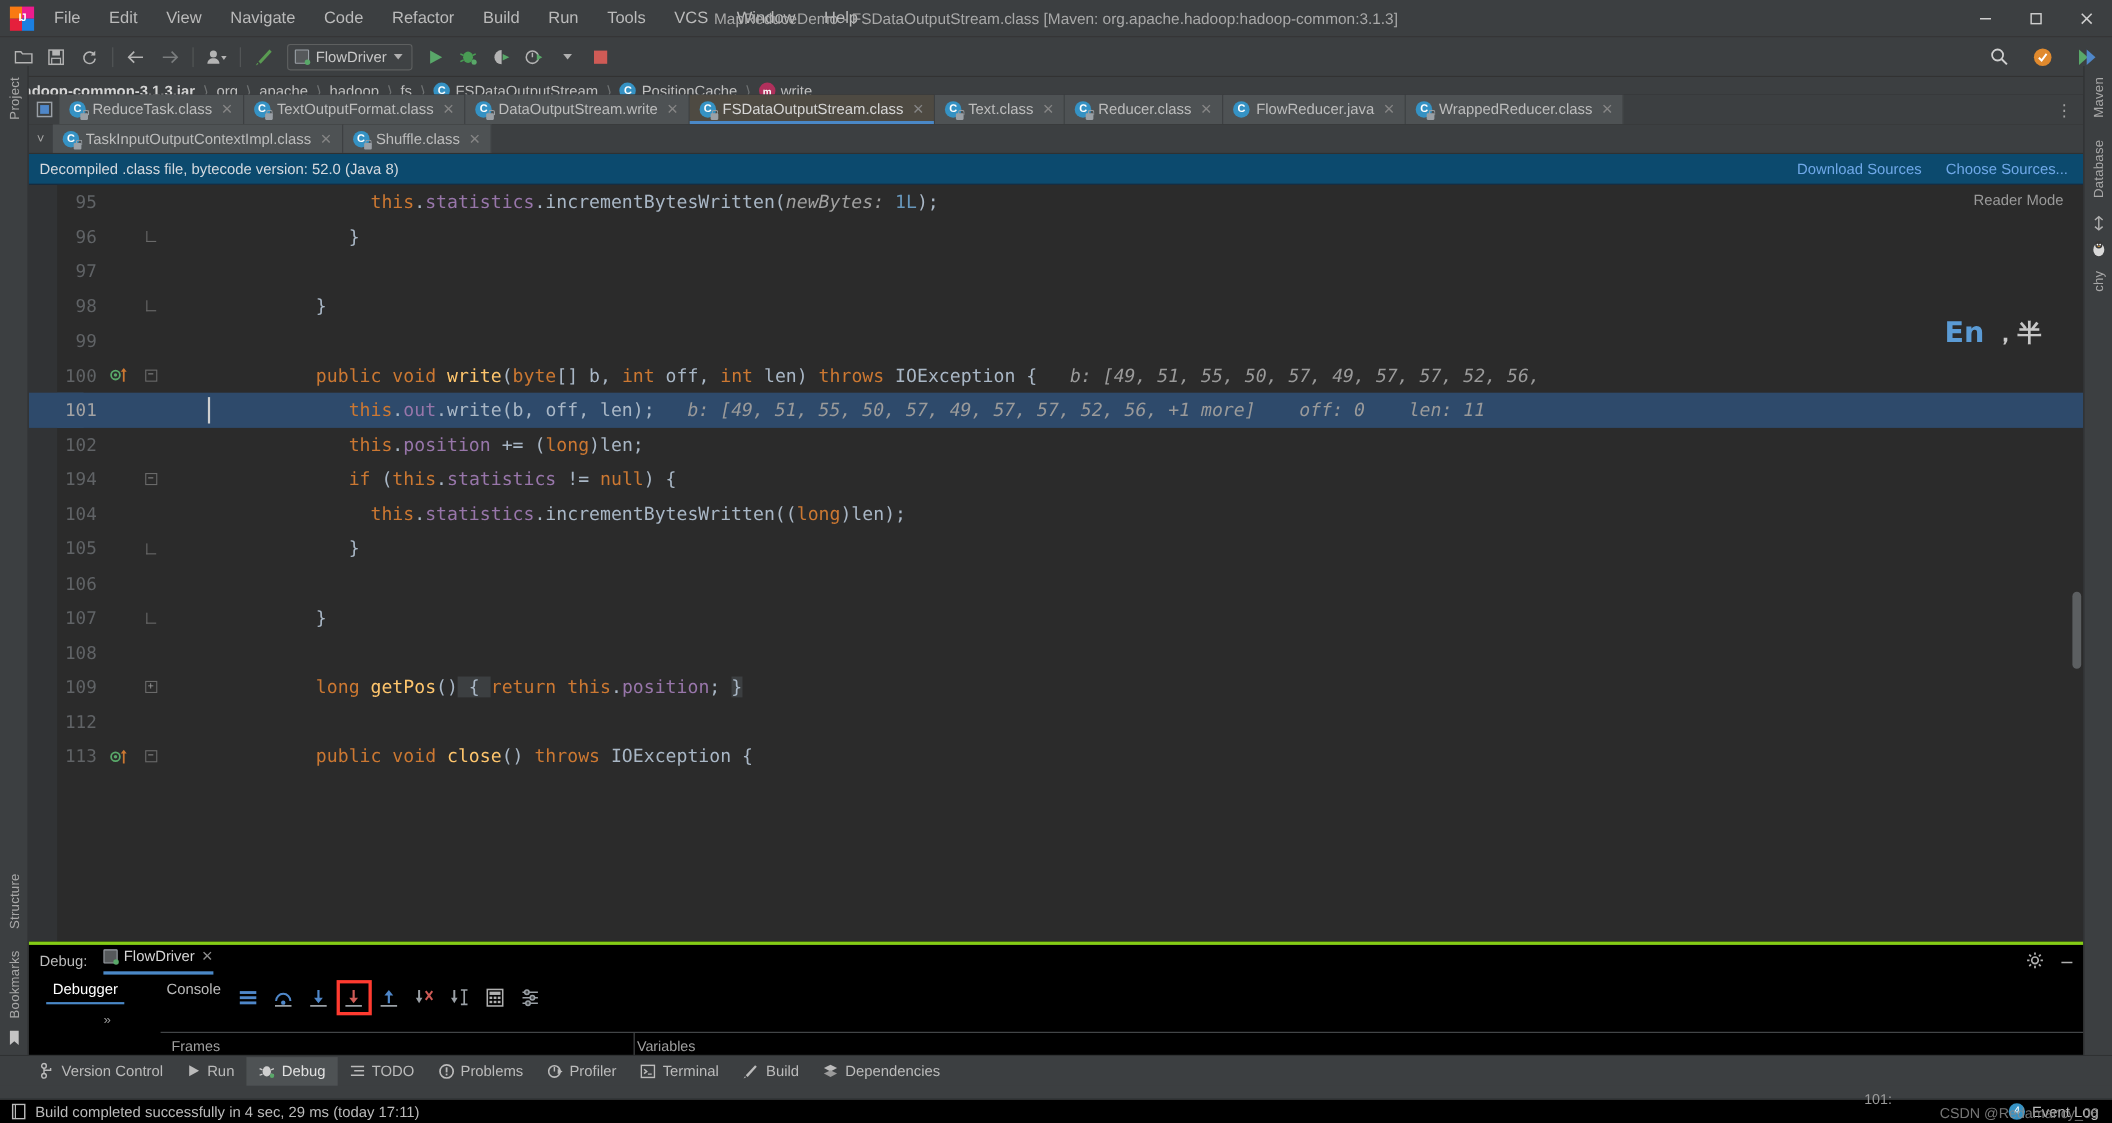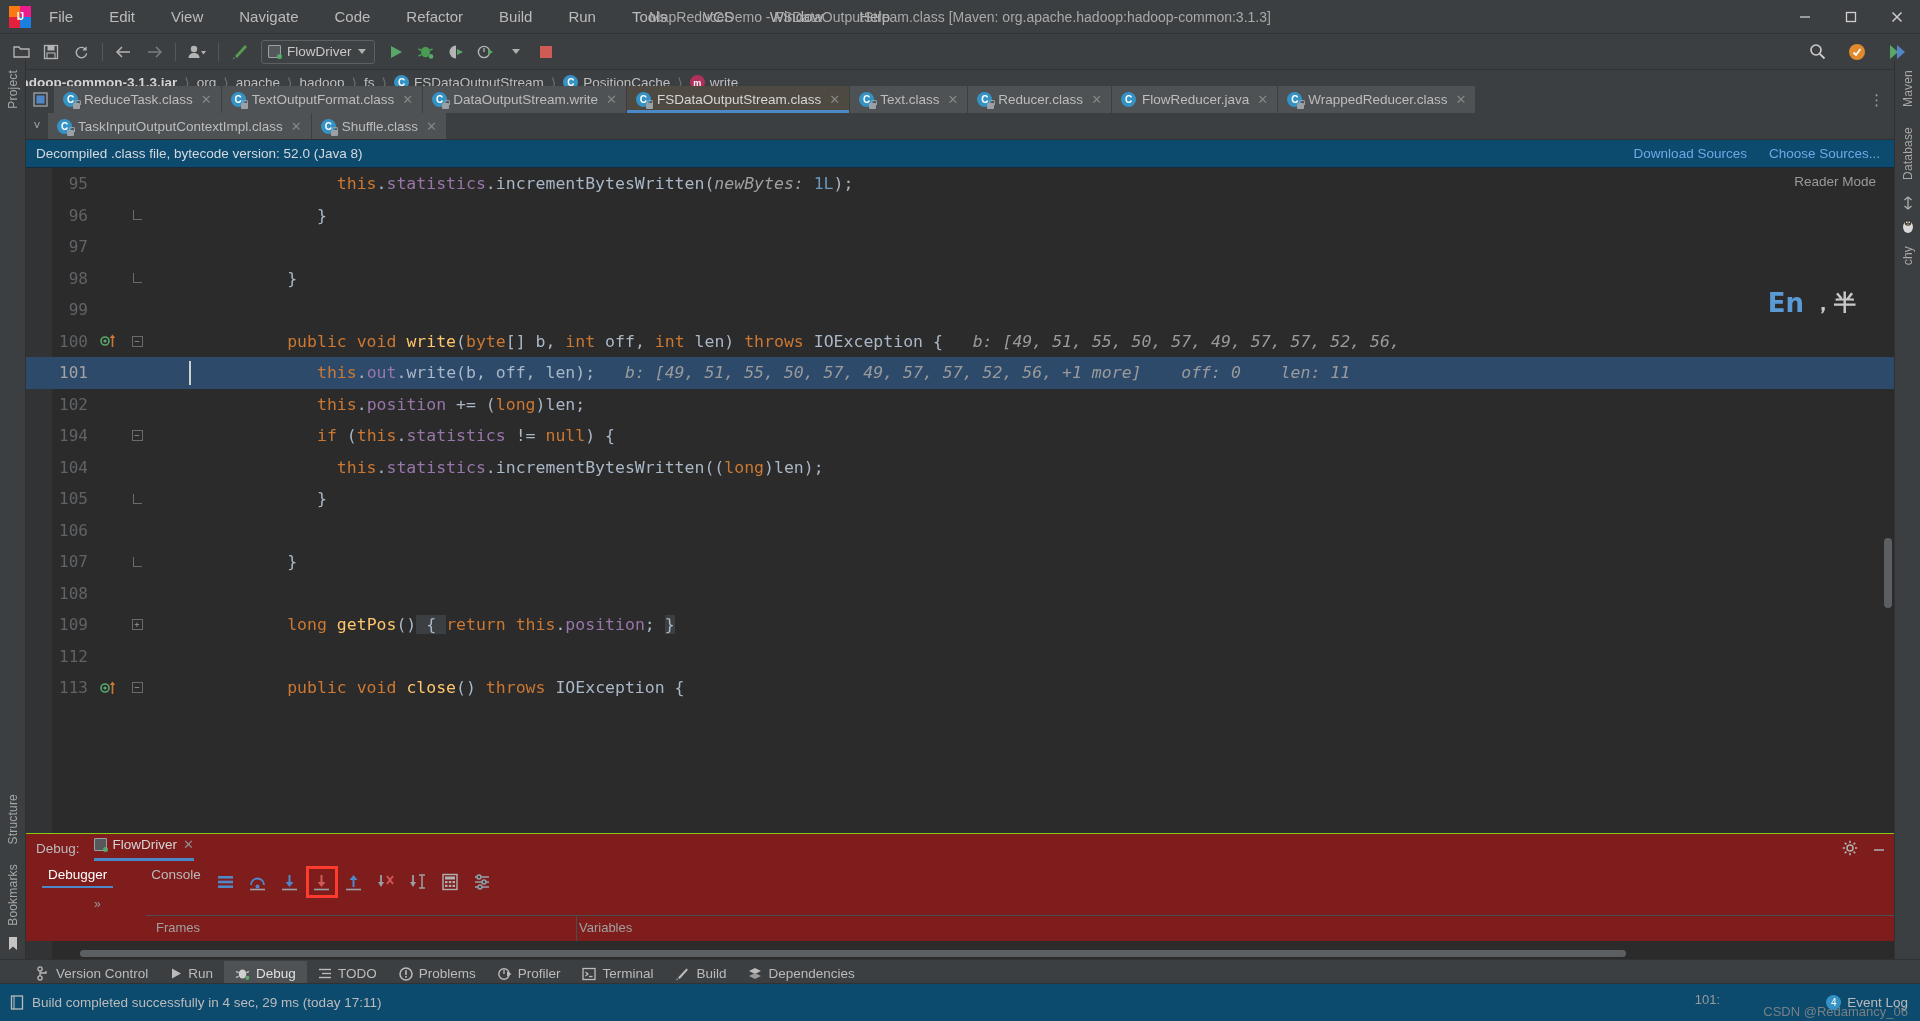--- a/index.html
+++ b/index.html
@@ -21,21 +21,21 @@
   .ij-logo .q { position: absolute; width: 11px; height: 11px; }
   .ij-logo .q1 { left: 0; top: 0; background: #f97a12; }
   .ij-logo .q2 { left: 11px; top: 0; background: #ed1c8d; }
   .ij-logo .q3 { left: 0; top: 11px; background: #e5203c; }
   .ij-logo .q4 { left: 11px; top: 11px; background: #1b7fe0; }
   .ij-logo .ij-txt {
     position: absolute; inset: 3px; color: #fff; font-size: 10px;
     font-weight: bold; display: flex; align-items: center; justify-content: center;
     letter-spacing: -1px; z-index: 2;
   }
-  .menu { display: flex; align-items: flex-start; gap: 16px; }
+  .menu { display: flex; align-items: flex-start; gap: 6px; }
   .menu-item {
     font-size: 15px; color: #bbbbbb; padding: 4px 10px; cursor: default; white-space: nowrap;
   }
   .win-title {
     position: absolute; left: 0; right: 0; text-align: center;
     font-size: 14px; color: #a9a9a9; pointer-events: none;
   }
   .win-ctrls { position: absolute; right: 0; top: 0; height: 34px; display: flex; align-items: center; }
   .win-btn {
     width: 46px; height: 34px; display: flex; align-items: center; justify-content: center;
@@ -190,22 +190,22 @@
     font-size:26px; color:#5b9bd5; font-weight:bold; font-family:"DejaVu Sans", sans-serif;
   }
   .ime-badge .c2 { color:#c8c8c8; font-size:22px; }
   .hscroll {
     position:absolute; left:54px; right:16px; bottom:2px; height:7px; background:transparent;
   }
   .hscroll .thumb { height:7px; background:#5c5f61; border-radius:4px; width:86%; }
 
   
   .debug-panel {
-    position: absolute; left: 26px; right: 26px; bottom: 80px; height: 108px; background:#7f1d1d;
-    border-top: 1px solid #84cc16;
+    position: absolute; left: 26px; right: 26px; bottom: 57px; height: 108px; background:#000000;
+    border-top: 3px solid #84cc16;
   }
   .dp-head { height: 28px; display: flex; align-items: center; padding-left: 10px; position: relative; }
   .dp-title { font-size: 13.5px; color: #bbbbbb; margin-right: 14px; }
   .dp-tab {
     display: flex; align-items: center; gap: 6px; font-size: 13.5px; color: #d5d5d5;
     padding-bottom: 4px; border-bottom: 3px solid #4a88c7; height: 26px;
   }
   .dp-head-right { position: absolute; right: 8px; display: flex; align-items: center; gap: 14px; color:#b0b0b0; }
   .dp-body { display: flex; align-items: flex-start; height: 78px; }
   .dp-toolbar { display:flex; align-items:center; gap: 10px; padding: 9px 6px 0 0; }
@@ -230,21 +230,21 @@
     position: absolute; left: 0; right: 0; bottom: 34px; height: 28px;
     background: #3c3f41; border-top: 1px solid #2f3132; display: flex; align-items: center;
     padding-left: 26px; gap: 0px;
   }
   .twb-item {
     display: flex; align-items: center; gap: 6px; font-size: 13.5px; color: #bbbbbb;
     padding: 4px 11px; height: 26px;
   }
   .twb-item.active { background: #4e5254; color: #e0e0e0; }
   .statusbar {
-    position: absolute; left: 0; right: 0; bottom: 0; height: 38px; background: #0c4a6e;
+    position: absolute; left: 0; right: 0; bottom: 0; height: 22px; background: #000000;
     display: flex; align-items: center; padding: 0 12px 0 10px; font-size: 13.5px; color: #bbbbbb;
     border-top: 1px solid #2f3132;
   }
   .sb-right { margin-left: auto; display: flex; align-items: center; gap: 16px; }
   .evt-log { display:flex; align-items:center; gap:6px; }
   .evt-badge {
     width: 15px; height: 15px; border-radius: 50%; background: #3592c4; color:#fff; font-size:10px;
     display:flex;align-items:center;justify-content:center;
   }
   .watermark {

